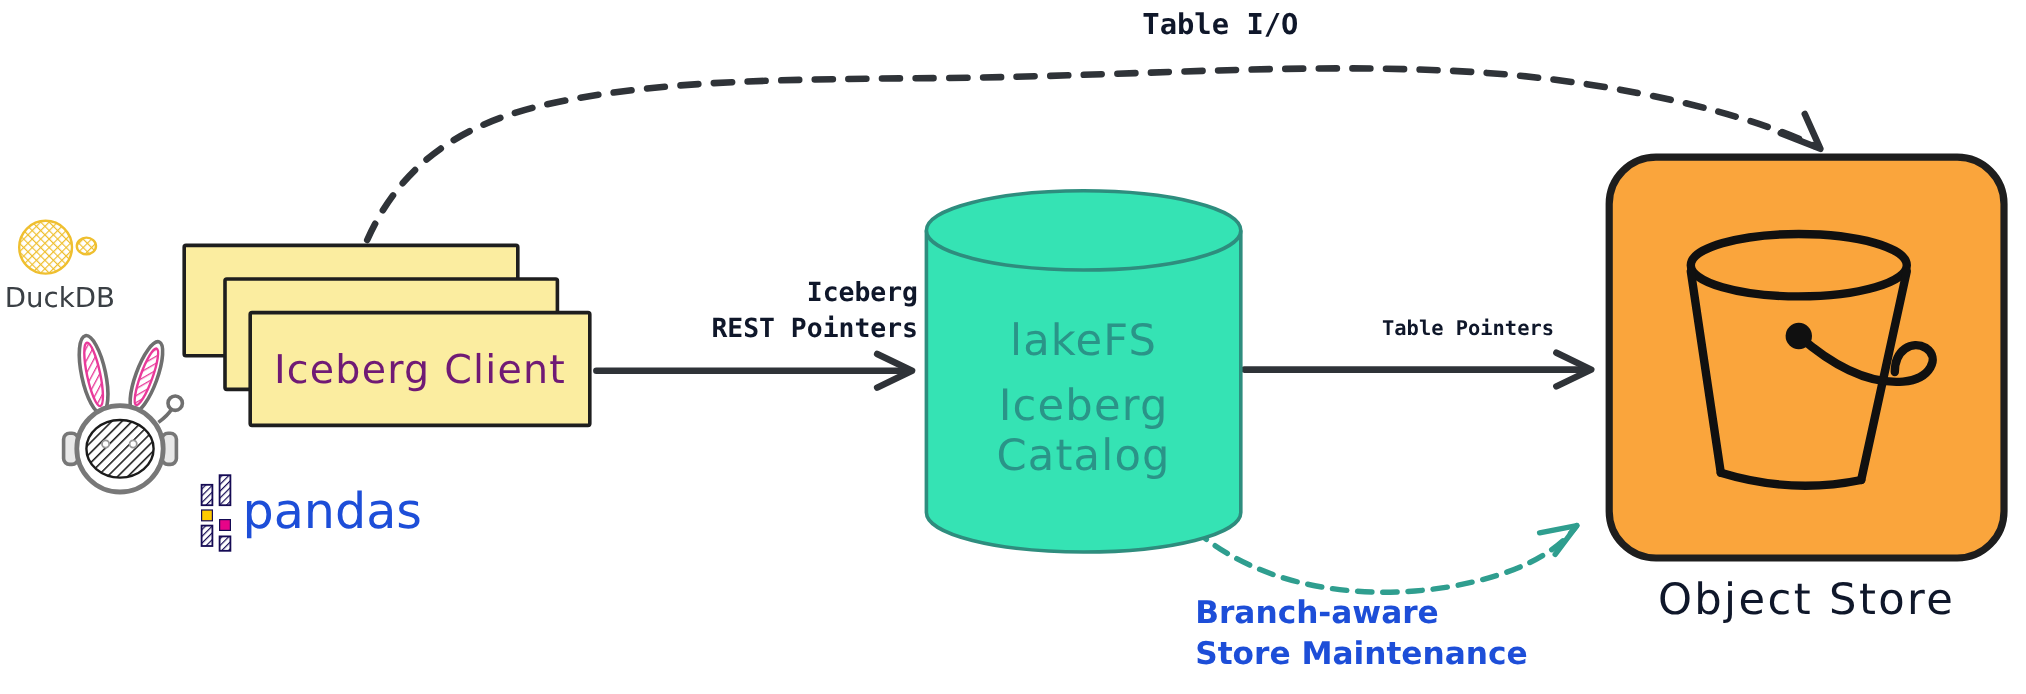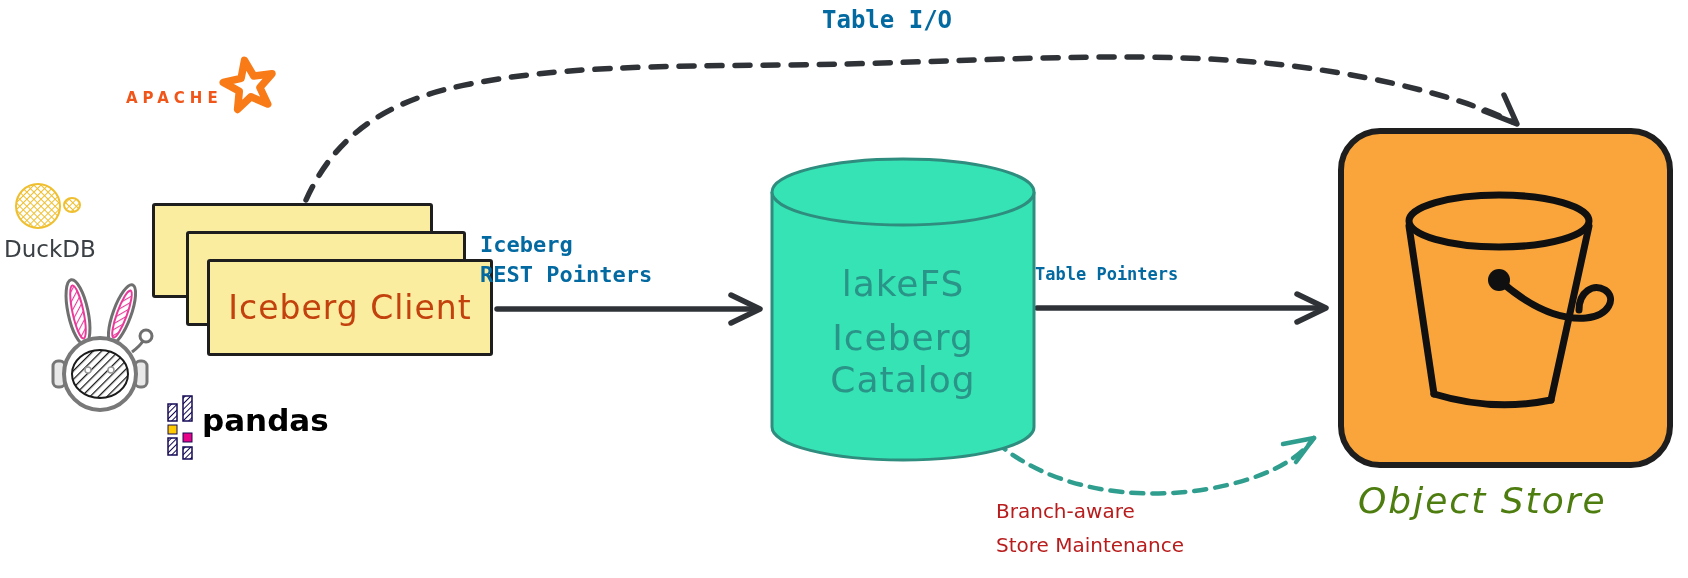--- a/index.html
+++ b/index.html
@@ -8,39 +8,39 @@
     font-family:"DejaVu Sans",sans-serif;
   }
   .abs{position:absolute;}
   
   .card{
     position:absolute;background:#FBEDA0;border:3.5px solid #1e1e1e;border-radius:3px;
     box-sizing:border-box;
   }
   .card-front{display:flex;align-items:center;justify-content:center;}
   .card-label{
-    font-size:33px;color:#c2410c;letter-spacing:1px;font-weight:500;white-space:nowrap;
+    font-size:33px;color:#701a75;letter-spacing:1px;font-weight:500;white-space:nowrap;
   }
   
   .lbl-mono{
-    position:absolute;font-family:"DejaVu Sans Mono",monospace;color:#0369a1;
-    text-align:left;font-weight:bold;white-space:nowrap;
+    position:absolute;font-family:"DejaVu Sans Mono",monospace;color:#0f172a;
+    text-align:right;font-weight:bold;white-space:nowrap;
   }
   .lbl-hand{
     position:absolute;font-family:"DejaVu Sans",sans-serif;white-space:nowrap;
   }
   .two-line span{display:block;}
   .object-store-label{
-    font-size:36px;color:#4d7c0f;letter-spacing:2px;text-align:left;font-style:italic;
+    font-size:36px;color:#0f172a;letter-spacing:2px;text-align:center;
   }
   .maintenance-label{
-    font-size:20px;color:#b91c1c;line-height:34px;font-weight:400;
+    font-size:26px;color:#1d4ed8;line-height:34px;font-weight:700;
   }
   .duckdb-label{font-size:23px;color:#3b4045;text-align:left;font-weight:500;}
-  .pandas-word{font-size:31px;color:#000000;font-weight:bold;letter-spacing:0px;}
+  .pandas-word{font-size:41px;color:#1d4ed8;font-weight:normal;letter-spacing:0px;}
   .store-box{
     position:absolute;background:#FAA53C;border:6px solid #1e1e1e;border-radius:42px;
     box-sizing:border-box;display:flex;align-items:center;justify-content:center;
   }
   svg{display:block;}
 </style>
 </head>
 <body>
 
 <div class="canvas">
@@ -62,26 +62,20 @@
                C 960 63 1110 50 1255 62 C 1355 71 1455 94 1513 122" stroke-dasharray="15 13"></path>
       <path d="M 1484 111 L 1517 124 L 1504 95"></path>
     </g>
 
     <g stroke="#2F9E8F" stroke-width="4.5" fill="none" stroke-linecap="round" stroke-linejoin="round">
       <path d="M 996 442 C 1048 487 1128 502 1208 489 C 1264 479 1297 461 1314 438" stroke-dasharray="12 9"></path>
       <path d="M 1283 444 L 1314 438 L 1296 462"></path>
     </g>
   </svg>
 
-  <div class="abs" style="left:124px;top:46px;width:170px;height:78px;">
-    <svg width="170" height="78" viewBox="0 0 170 78">
-      <text x="2" y="57" font-size="15" font-weight="bold" letter-spacing="5" fill="#F0551A">APACHE</text>
-      <polygon points="120.5,14.4 129.8,30.1 148,27.8 135.9,41.5 143.7,58.1 126.9,50.8 113.6,63.4 115.3,45.2 99.3,36.4 117.1,32.4" fill="none" stroke="#F87B17" stroke-width="7.5" stroke-linejoin="round"></polygon>
-    </svg>
-  </div>
 
   <div class="abs" style="left:12px;top:178px;width:84px;height:60px;">
     <svg width="84" height="60" viewBox="0 0 84 60">
       <defs>
         <pattern id="dyA" width="5" height="5" patternUnits="userSpaceOnUse" patternTransform="rotate(45)">
           <line x1="0" y1="0" x2="0" y2="5" stroke="#EFBF2F" stroke-width="2"></line>
         </pattern>
         <pattern id="dyB" width="5" height="5" patternUnits="userSpaceOnUse" patternTransform="rotate(-45)">
           <line x1="0" y1="0" x2="0" y2="5" stroke="#EFBF2F" stroke-width="2"></line>
         </pattern>

